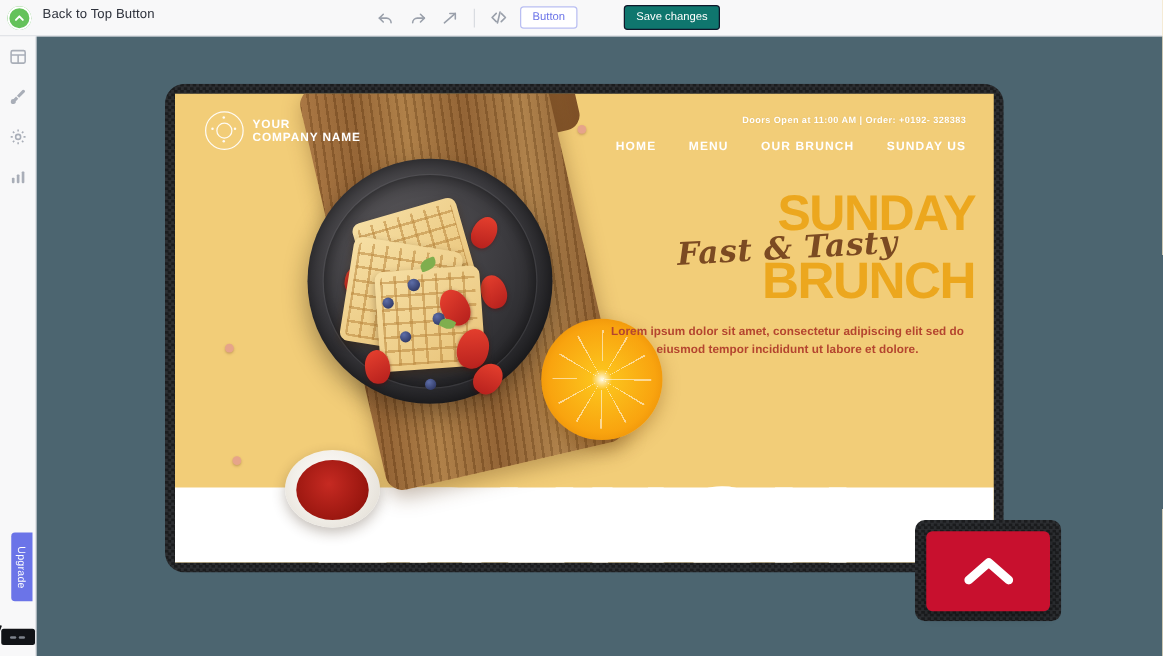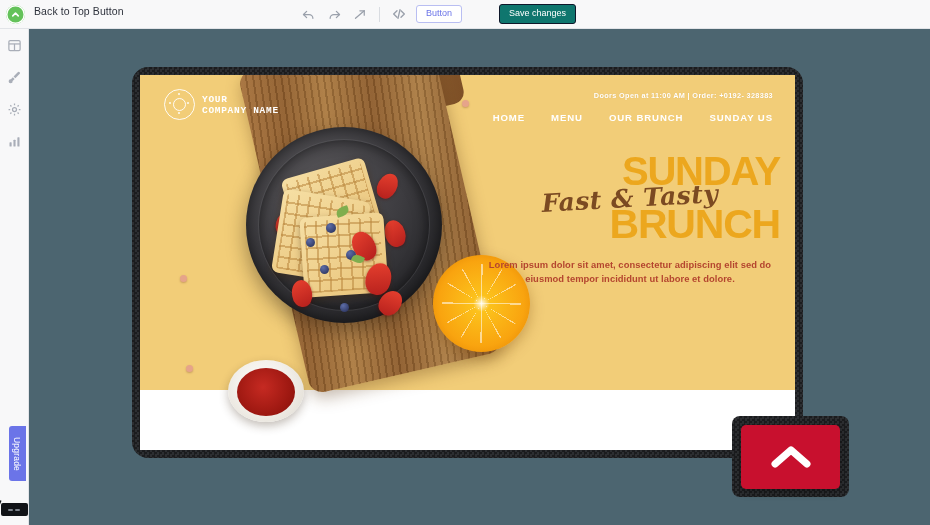--- a/index.html
+++ b/index.html
@@ -95,21 +95,21 @@
       repeating-conic-gradient(#1b1c1e 0% 25%, #2c2e31 0% 50%) 0 0 / 5px 5px;
     filter: blur(.4px);
   }
   .page {
     position: absolute; left: 0; top: 0; width: 655px; height: 375px;
     background: #f2cd78; overflow: hidden;
   }
 
   
   .site-top { position: absolute; left: 0; top: 0; width: 655px; height: 120px; z-index: 6; }
-  .logo { position: absolute; left: 24px; top: 14px; display: flex; align-items: center; gap: 7px; font-family: Liberation Mono, monospace; }
+  .logo { position: absolute; left: 24px; top: 14px; display: flex; align-items: center; gap: 7px; }
   .logo-mark { width: 31px; height: 31px; position: relative; }
   .logo-mark .ring-o { position: absolute; inset: 0; border: 1.6px solid rgba(255,255,255,.92); border-radius: 50%; }
   .logo-mark .ring-i { position: absolute; inset: 9px; border: 1.6px solid rgba(255,255,255,.92); border-radius: 50%; }
   .logo-mark .dot { position: absolute; width: 2.4px; height: 2.4px; background: rgba(255,255,255,.92); border-radius: 50%; }
   .logo-text { color: #ffffff; font-weight: bold; font-size: 9.5px; line-height: 11px; letter-spacing: .7px; }
 
   .site-meta {
     position: absolute; right: 22px; top: 16px; color: #ffffff;
     font-size: 7.3px; font-weight: bold; letter-spacing: .35px; white-space: nowrap;
     text-shadow: 0 0 1px rgba(190,140,40,.35);

